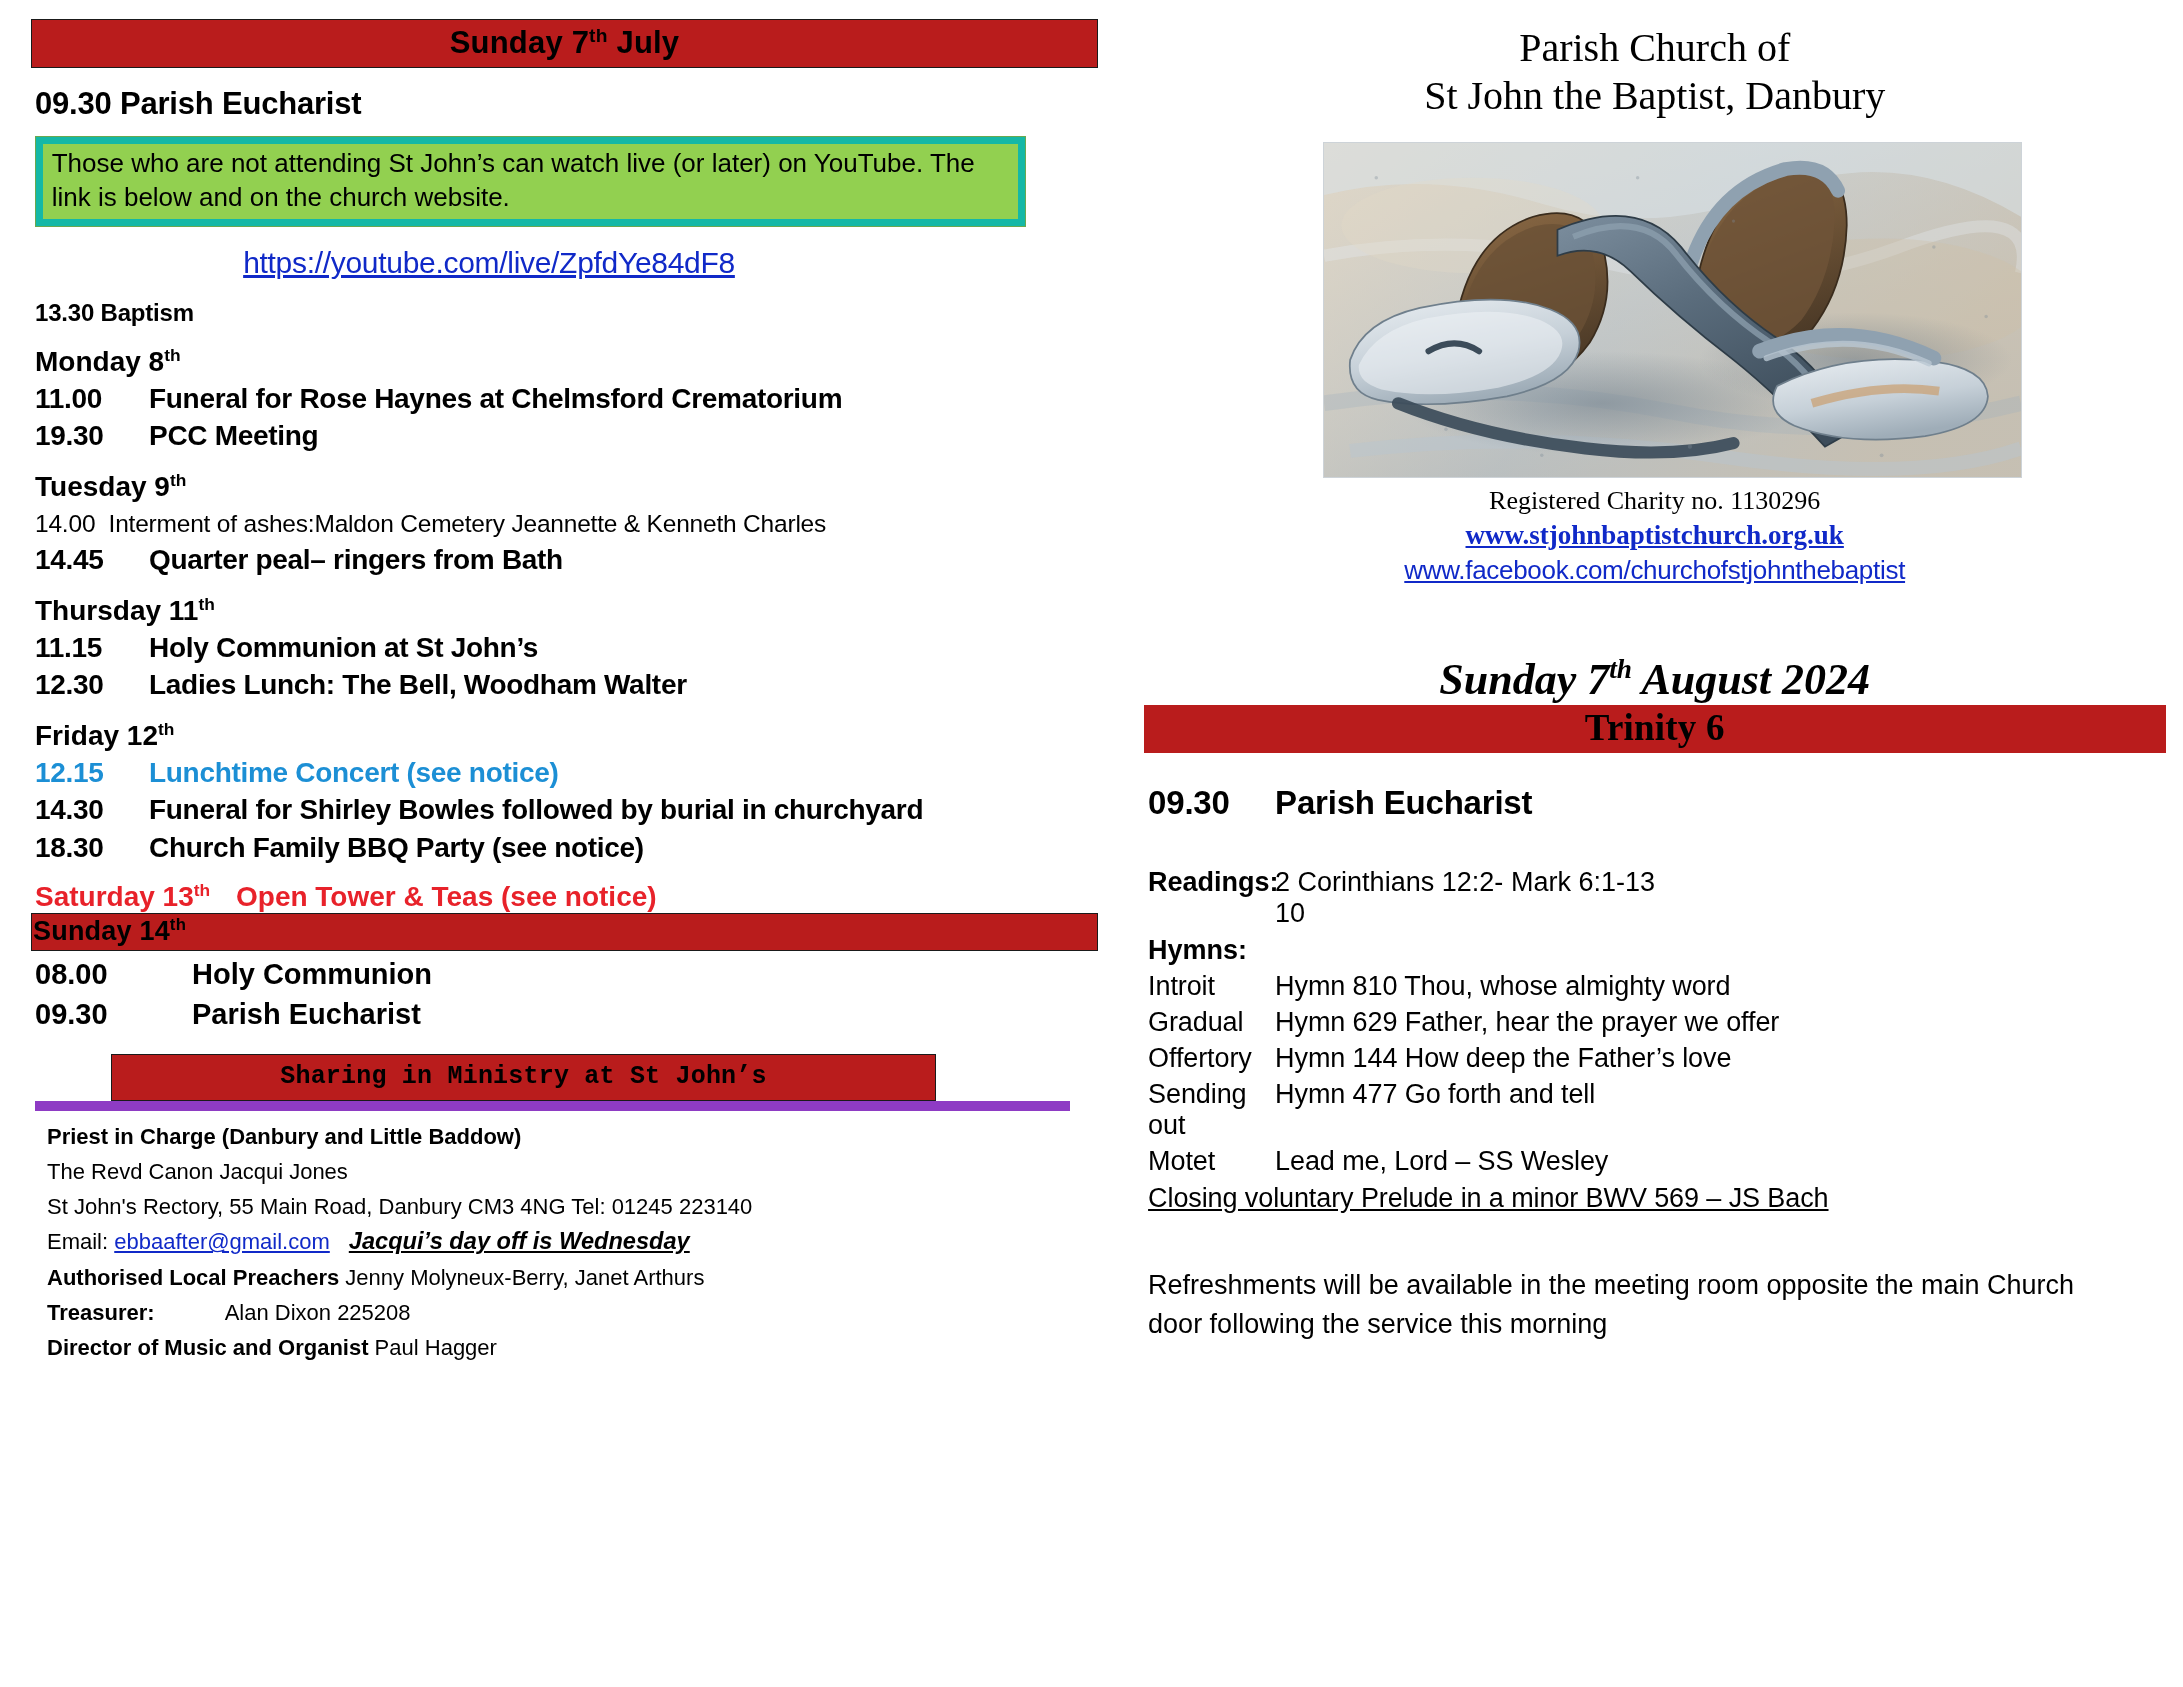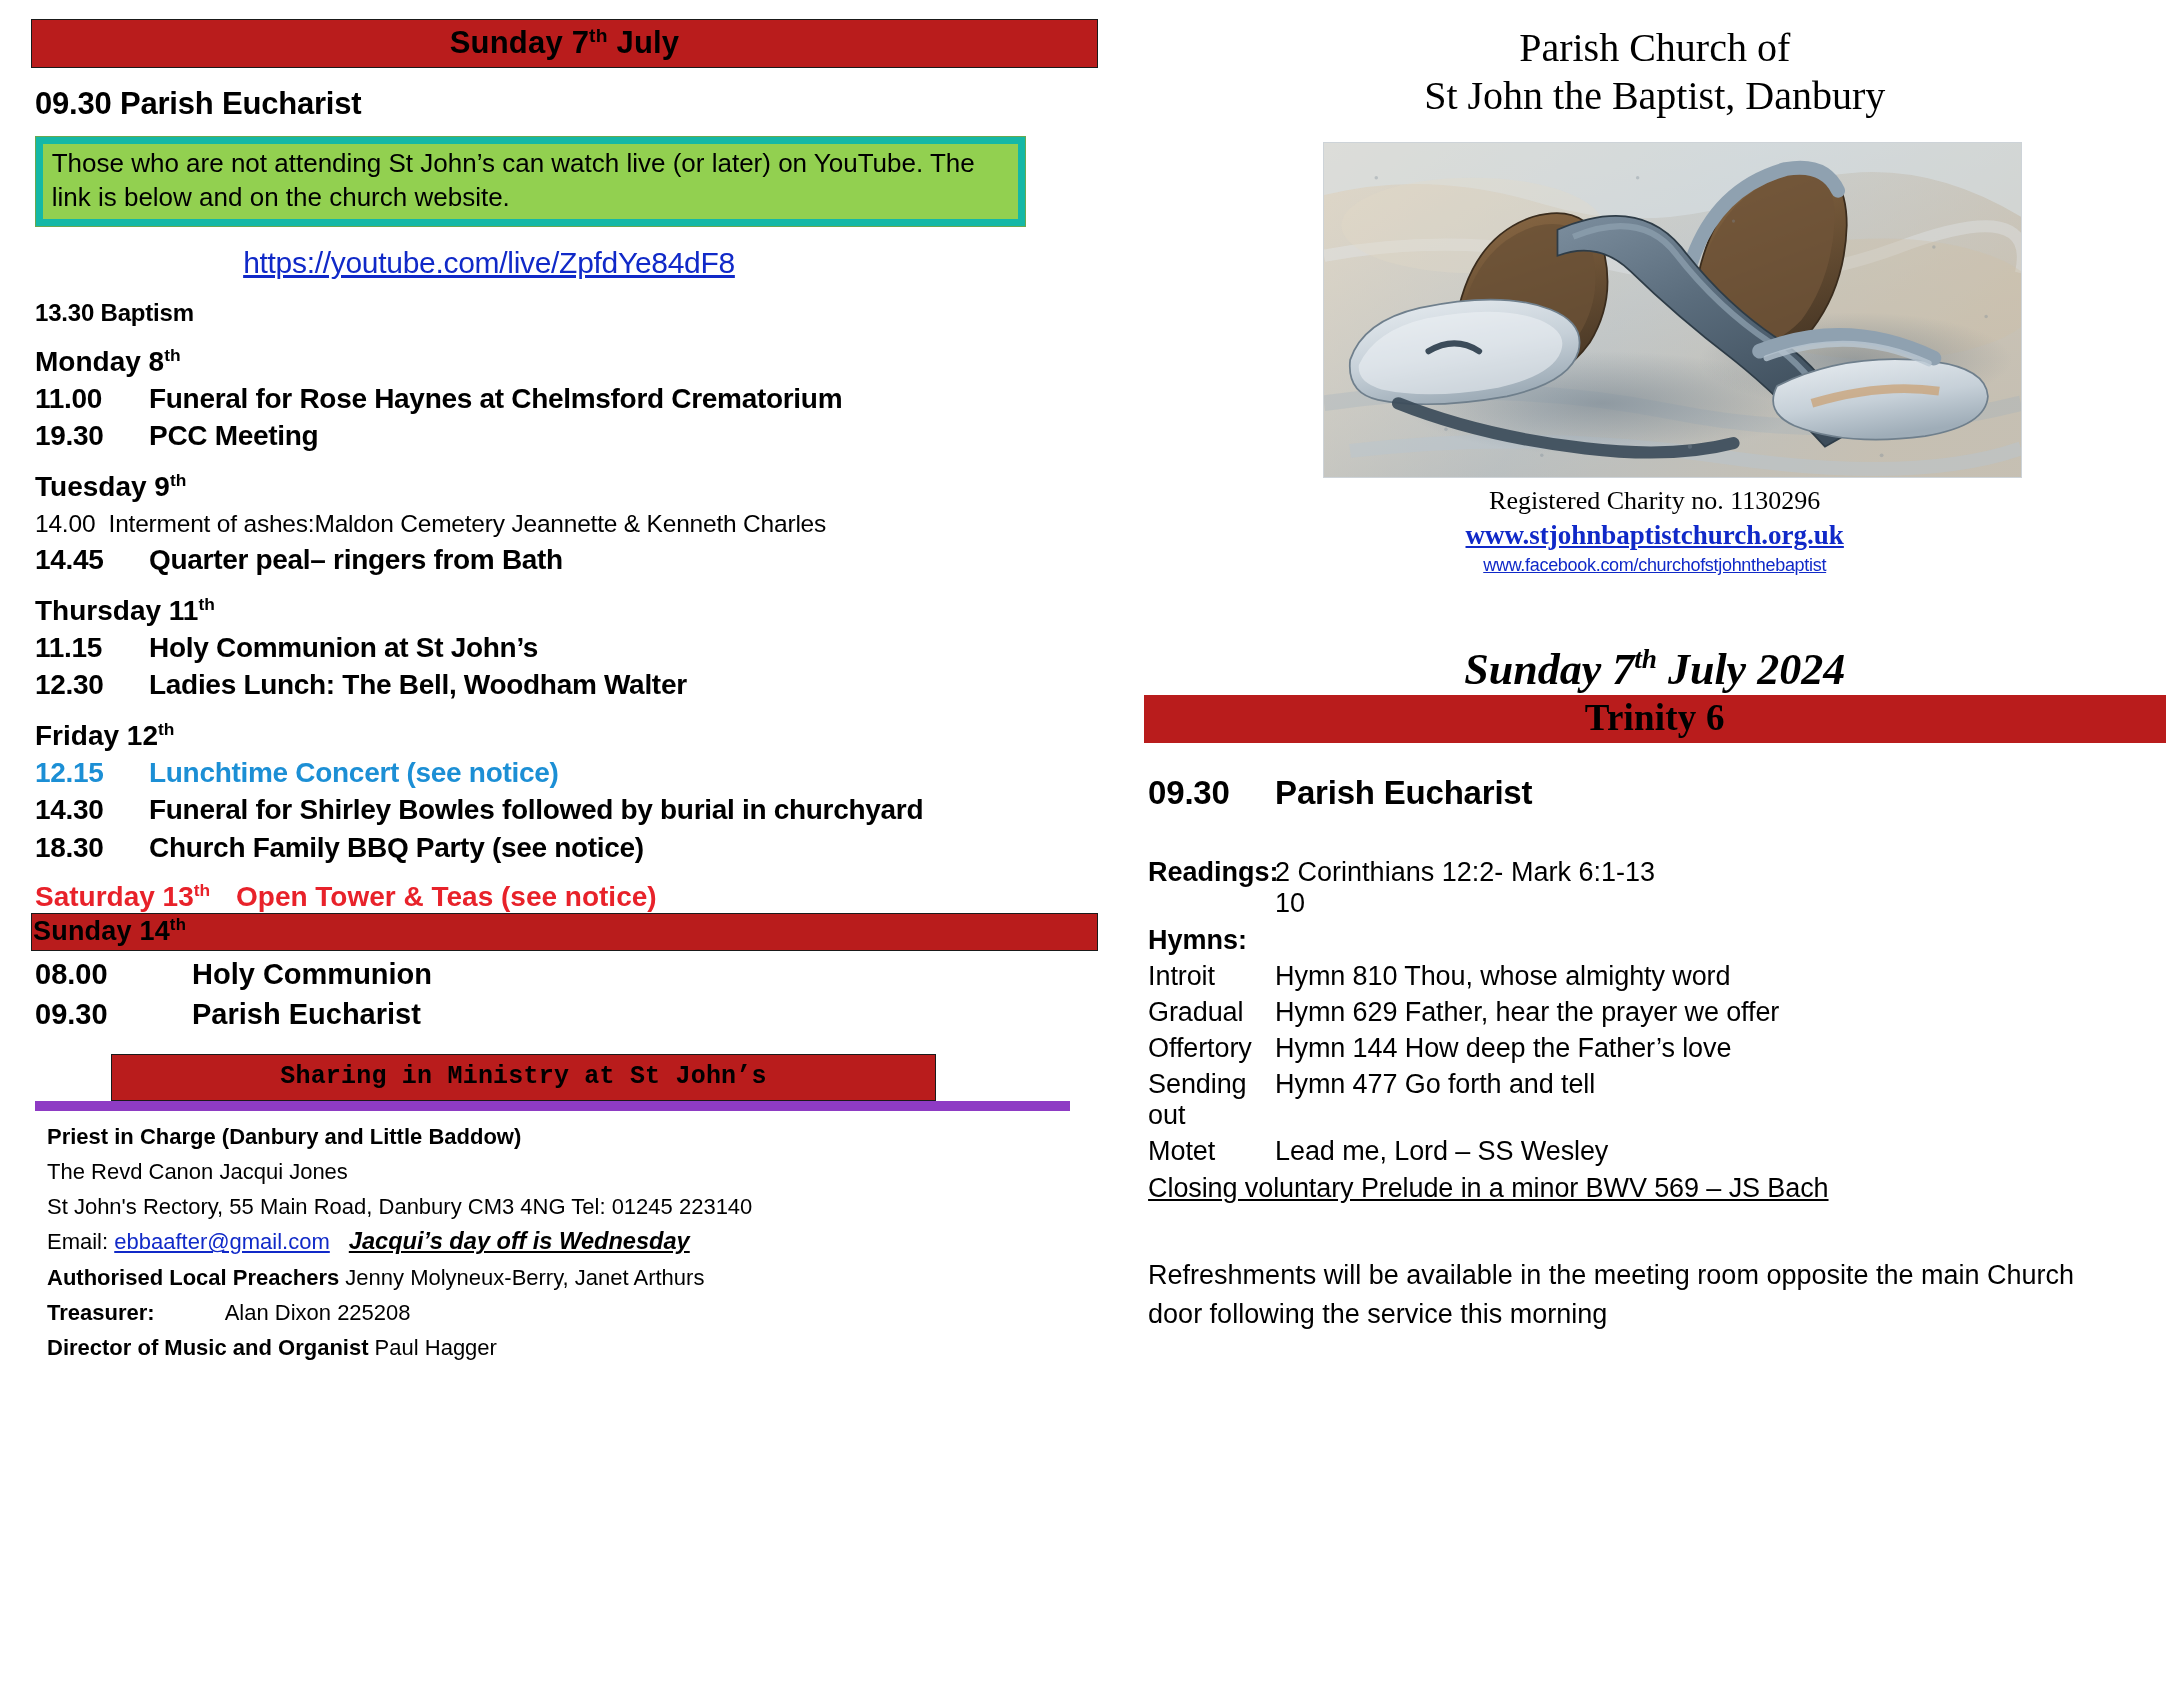--- a/index.html
+++ b/index.html
@@ -218,21 +218,21 @@
     font-weight: bold;
     font-size: 27px;
     text-align: center;
     width: 1022px;
     margin: 3.5px 0 0 0;
     color: #1029C8;
     text-decoration: underline;
   }
   .fb-link {
     font-family: "Liberation Sans", sans-serif;
-    font-size: 18px;
+    font-size: 26px;
     text-align: center;
     width: 1022px;
     margin: 4.4px 0 0 0;
     color: #1029C8;
     text-decoration: underline;
     letter-spacing: -0.3px;
   }
 
   .date-heading {
     font-family: "Liberation Serif", serif;
@@ -493,21 +493,21 @@
             <circle cx="470" cy="90" r="1.8"></circle>
         </g>
       </svg>
     </div>
 
     <div class="charity">Registered Charity no. 1130296</div>
     <div class="web-link">www.stjohnbaptistchurch.org.uk</div>
     <div class="fb-link">www.facebook.com/churchofstjohnthebaptist</div>
 
     <div class="date-heading">
-      <span>Sunday 7</span><span class="sup">th</span><span> July 2024</span>
+      <span>Sunday 7</span><span class="sup">th</span><span> August 2024</span>
     </div>
 
     <div class="green-banner banner-trinity">Trinity 6</div>
 
     <div class="service-row">
       <span class="t">09.30</span>
       <span class="d">Parish Eucharist</span>
     </div>
 
     <div class="readings-row">

